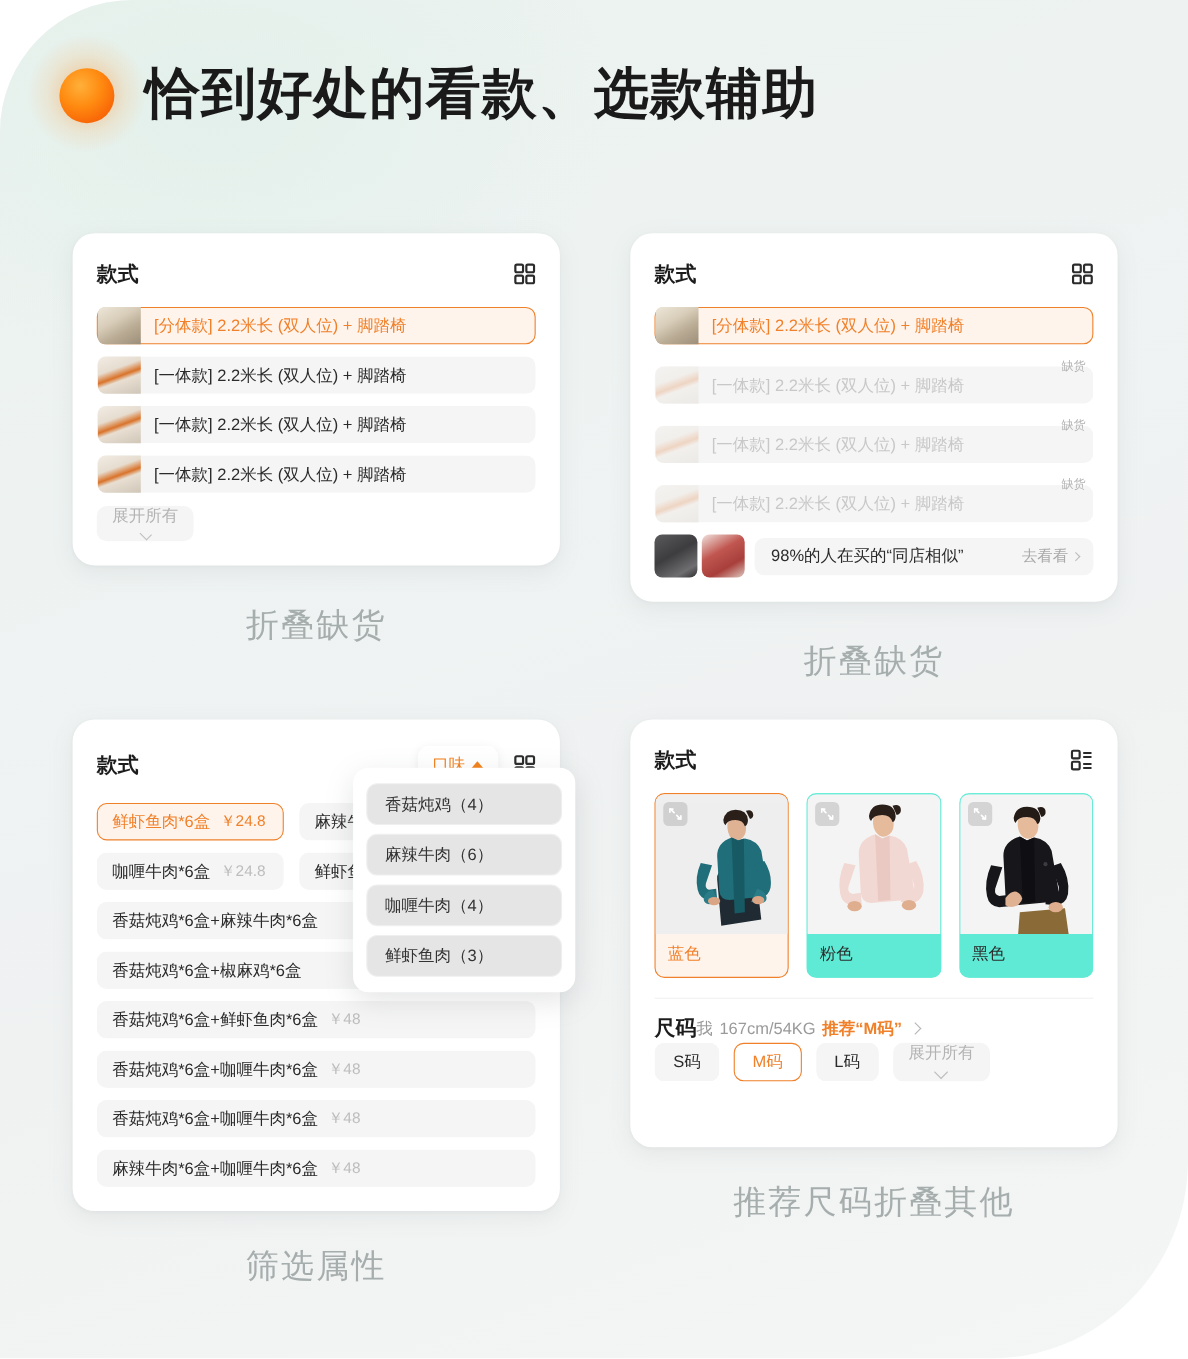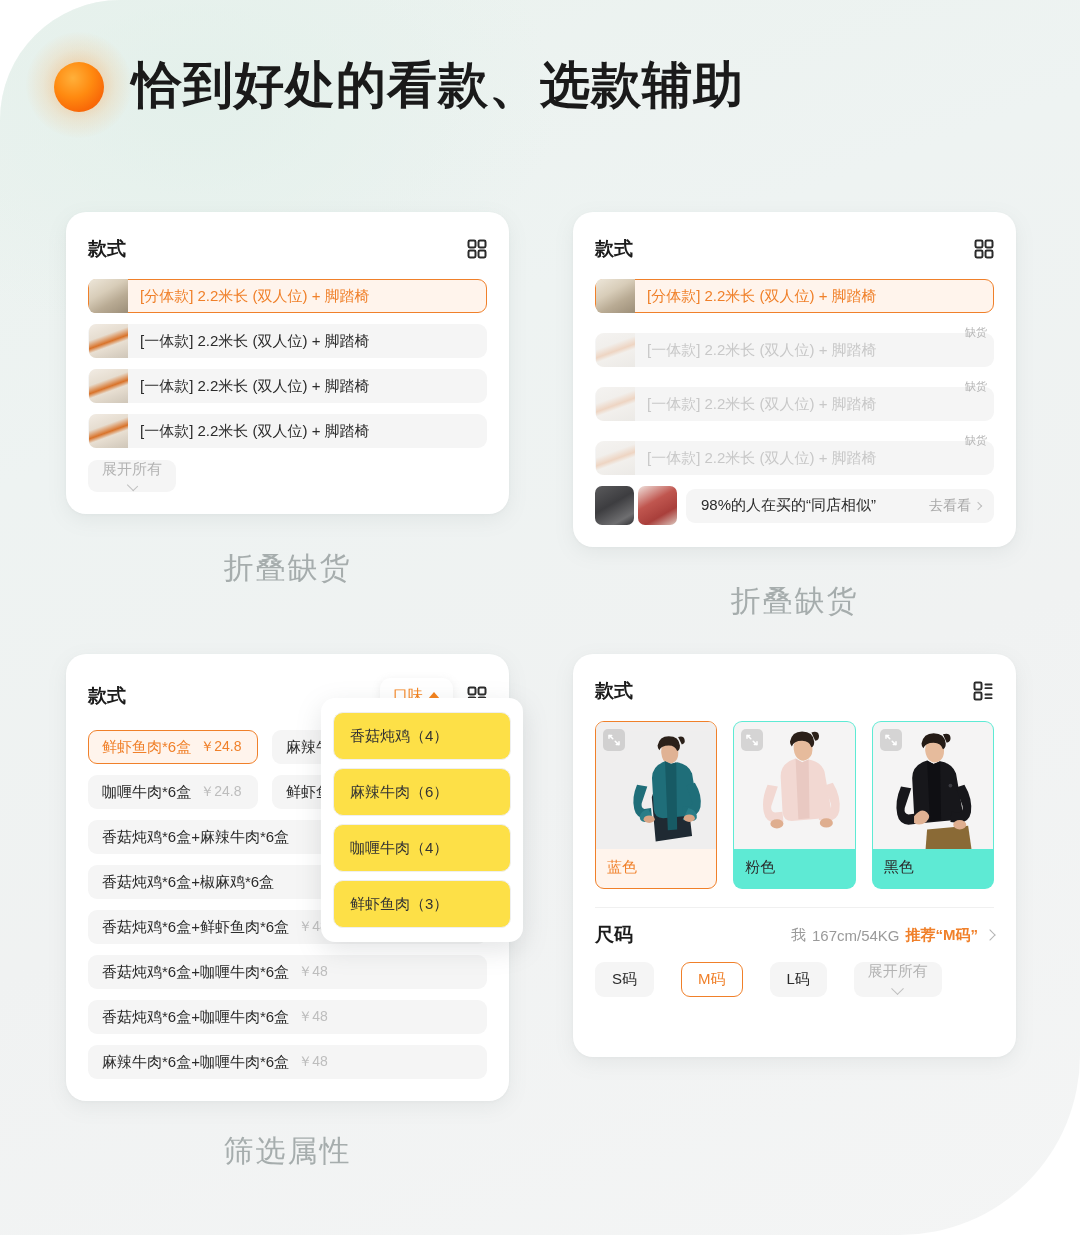--- a/index.html
+++ b/index.html
@@ -194,24 +194,24 @@
     position: absolute;
     right: -16px; top: -32px;
     width: 202px;
     background: #ffffff;
     border-radius: 14px;
     box-shadow: 0 8px 26px rgba(120,125,130,0.20);
     padding: 14px 12px;
     z-index: 8;
   }
   .dd-item {
-    background: #fde047;
+    background: #e5e5e5;
     border: 1px solid #efefef;
     border-radius: 10px;
-    height: 48px;
+    height: 38px;
     display: flex; align-items: center;
     padding: 0 16px;
     font-size: 15px; color: #333333;
     margin-bottom: 8px;
   }
   .dd-item:last-child { margin-bottom: 0; }
 
   
   .color-row { display: flex; gap: 16px; }
   .color-card {
@@ -239,34 +239,34 @@
     width: 22px; height: 22px; border-radius: 5px;
     background: rgba(160,160,160,0.38);
     display: flex; align-items: center; justify-content: center;
     z-index: 3;
   }
 
   
   .model { position: absolute; left: 0; top: 0; width: 100%; height: 100%; }
 
   .size-sep { height: 1px; background: #f0f0f0; margin: 18px 0 14px 0; }
-  .size-head { display: flex; align-items: center; justify-content: space-between; margin-bottom: 14px; }
+  .size-head { display: flex; align-items: center; justify-content: flex-start; }
   .size-title { font-size: 19px; font-weight: bold; color: #1c1c1c; }
   .size-rec { display: flex; align-items: center; gap: 6px; font-size: 15px; }
   .size-rec .me { color: #9a9a9a; }
   .size-rec .bmi { color: #9a9a9a; }
   .size-rec .rec { color: #f0802a; font-weight: bold; }
   .chev-right {
     width: 8px; height: 8px;
     border-right: 1.7px solid #b5b5b5;
     border-top: 1.7px solid #b5b5b5;
     transform: rotate(45deg);
     margin-left: 2px;
   }
-  .size-chips { display: flex; align-items: center; gap: 27px; }
+  .size-chips { display: flex; align-items: center; gap: 13px; }
   .size-chip {
     background: #f5f5f5; border-radius: 9px;
     height: 35px; min-width: 55px;
     display: flex; align-items: center; justify-content: center;
     padding: 0 16px;
     font-size: 15px; color: #2b2b2b;
     border: 1.5px solid transparent;
   }
   .size-chip.selected { background: #ffffff; border: 1.5px solid #f0802a; color: #f0802a; }
 
@@ -571,16 +571,17 @@
         <div class="size-chips">
           <div class="size-chip">S码</div>
           <div class="size-chip selected">M码</div>
           <div class="size-chip">L码</div>
           <div class="expand-btn" style="margin-top:0;height:35px;">
             <span>展开所有</span>
             <span class="chev-down"></span>
           </div>
         </div>
       </div>
+      <div class="caption">推荐尺码折叠其他</div>
     </div>
 
   </div>
 </div>
 
 </body></html>

